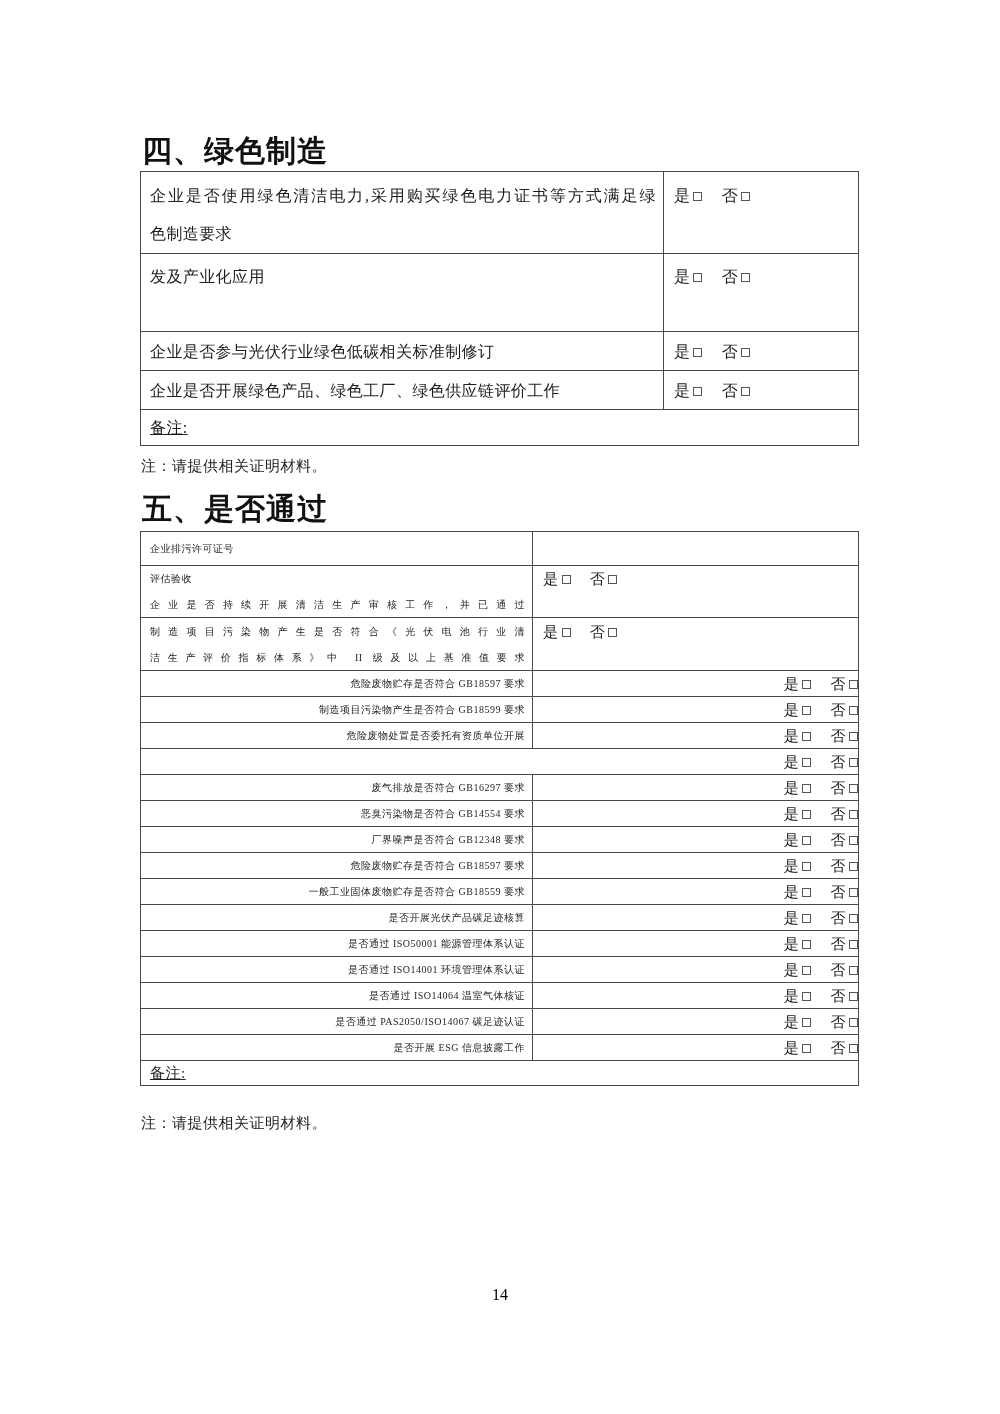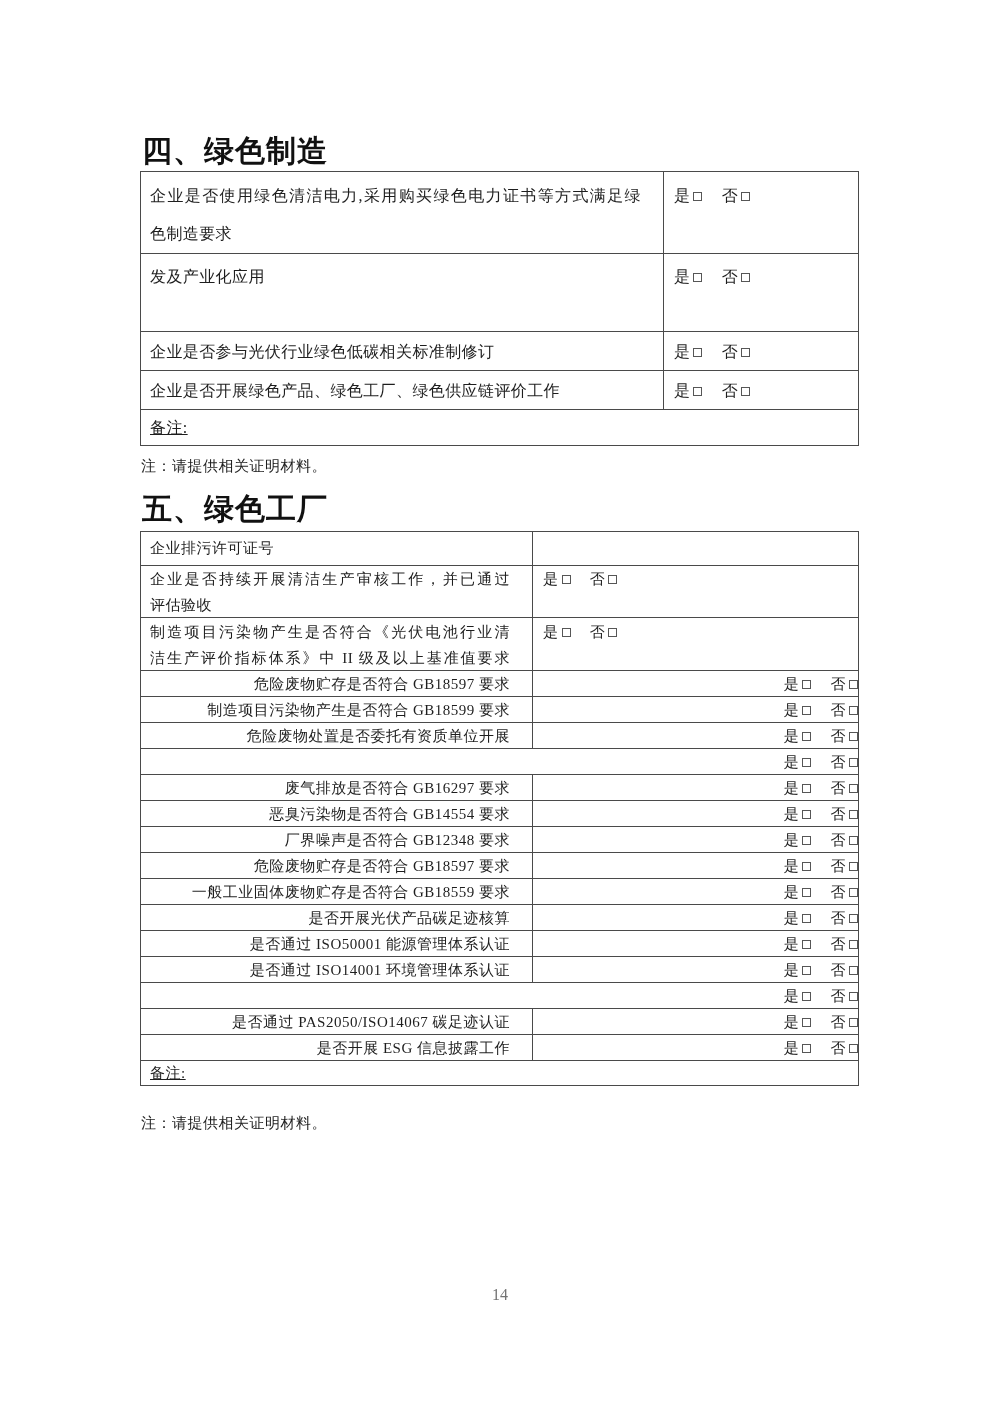--- a/index.html
+++ b/index.html
@@ -26,25 +26,25 @@
     border:1px solid #4a4a4a;
   }
   #table-green { top:171px; }
   #table-env   { top:531px; }
 
   .trow { display:flex; align-items:stretch; }
   .trow + .trow { border-top:1px solid #4a4a4a; }
 
   .q {
     border-right:1px solid #4a4a4a;
-    padding-left:9px; padding-right:22px;
+    padding-left:9px; padding-right:7px;
     overflow:hidden;
   }
   #table-green .q { width:523px; font-size:16px; letter-spacing:0.4px; }
-  #table-env   .q { width:392px; font-size:15px; letter-spacing:0.5px; }
+  #table-env   .q { width:392px; font-size:10px; letter-spacing:0.5px; }
 
   .a { flex:1; padding-left:10px; white-space:nowrap; }
   #table-green .a { font-size:16px; letter-spacing:0.4px; }
   #table-env   .a { font-size:15px; letter-spacing:0.5px; }
 
   .line { display:block; }
   .line.just { text-align:justify; text-align-last:justify; }
 
   
   .g-r1 { height:81px; } .g-r1 .q, .g-r1 .a { padding-top:5px; line-height:38px; }
@@ -70,21 +70,21 @@
 
   .note {
     position:absolute; left:141px;
     font-size:15px; letter-spacing:0.5px; line-height:20px; color:#1e1e1e;
   }
   #note-green { top:456px; }
   #note-env   { top:1113px; }
 
   .page-number {
     position:absolute; left:0; right:0; top:1286px;
-    text-align:center; font-size:16px; color:#737373;
+    text-align:center; font-size:16px; color:#000000;
   }
 </style>
 </head>
 <body>
 
 <div class="page">
 
   <div class="heading" id="heading-green">四、绿色制造</div>
 
   <div class="tbl" id="table-green">
@@ -133,35 +133,35 @@
     <div class="trow g-remark">
       <div class="remark-cell">
         <span>备注:</span>
       </div>
     </div>
 
   </div>
 
   <div class="note" id="note-green">注：请提供相关证明材料。</div>
 
-  <div class="heading" id="heading-env">五、绿色工厂</div>
+  <div class="heading" id="heading-env">五、是否通过</div>
 
   <div class="tbl" id="table-env">
 
     <div class="trow e-r1">
       <div class="q">
         <span class="line">企业排污许可证号</span>
       </div>
       <div class="a"></div>
     </div>
 
     <div class="trow e-two">
       <div class="q">
+        <span class="line">评估验收</span>
         <span class="line just">企业是否持续开展清洁生产审核工作，并已通过</span>
-        <span class="line">评估验收</span>
       </div>
       <div class="a">
         <span class="yn"><span>是</span><span class="cb"></span></span>
         <span class="yn"><span>否</span><span class="cb"></span></span>
       </div>
     </div>
 
     <div class="trow e-two tall">
       <div class="q">
         <span class="line just">制造项目污染物产生是否符合《光伏电池行业清</span>
@@ -284,20 +284,23 @@
       <div class="q">
         <span class="line">是否通过 ISO14001 环境管理体系认证</span>
       </div>
       <div class="a">
         <span class="yn"><span>是</span><span class="cb"></span></span>
         <span class="yn"><span>否</span><span class="cb"></span></span>
       </div>
     </div>
 
     <div class="trow e-one">
+      <div class="q">
+        <span class="line">是否通过 ISO14064 温室气体核证</span>
+      </div>
       <div class="a">
         <span class="yn"><span>是</span><span class="cb"></span></span>
         <span class="yn"><span>否</span><span class="cb"></span></span>
       </div>
     </div>
 
     <div class="trow e-one">
       <div class="q">
         <span class="line">是否通过 PAS2050/ISO14067 碳足迹认证</span>
       </div>

